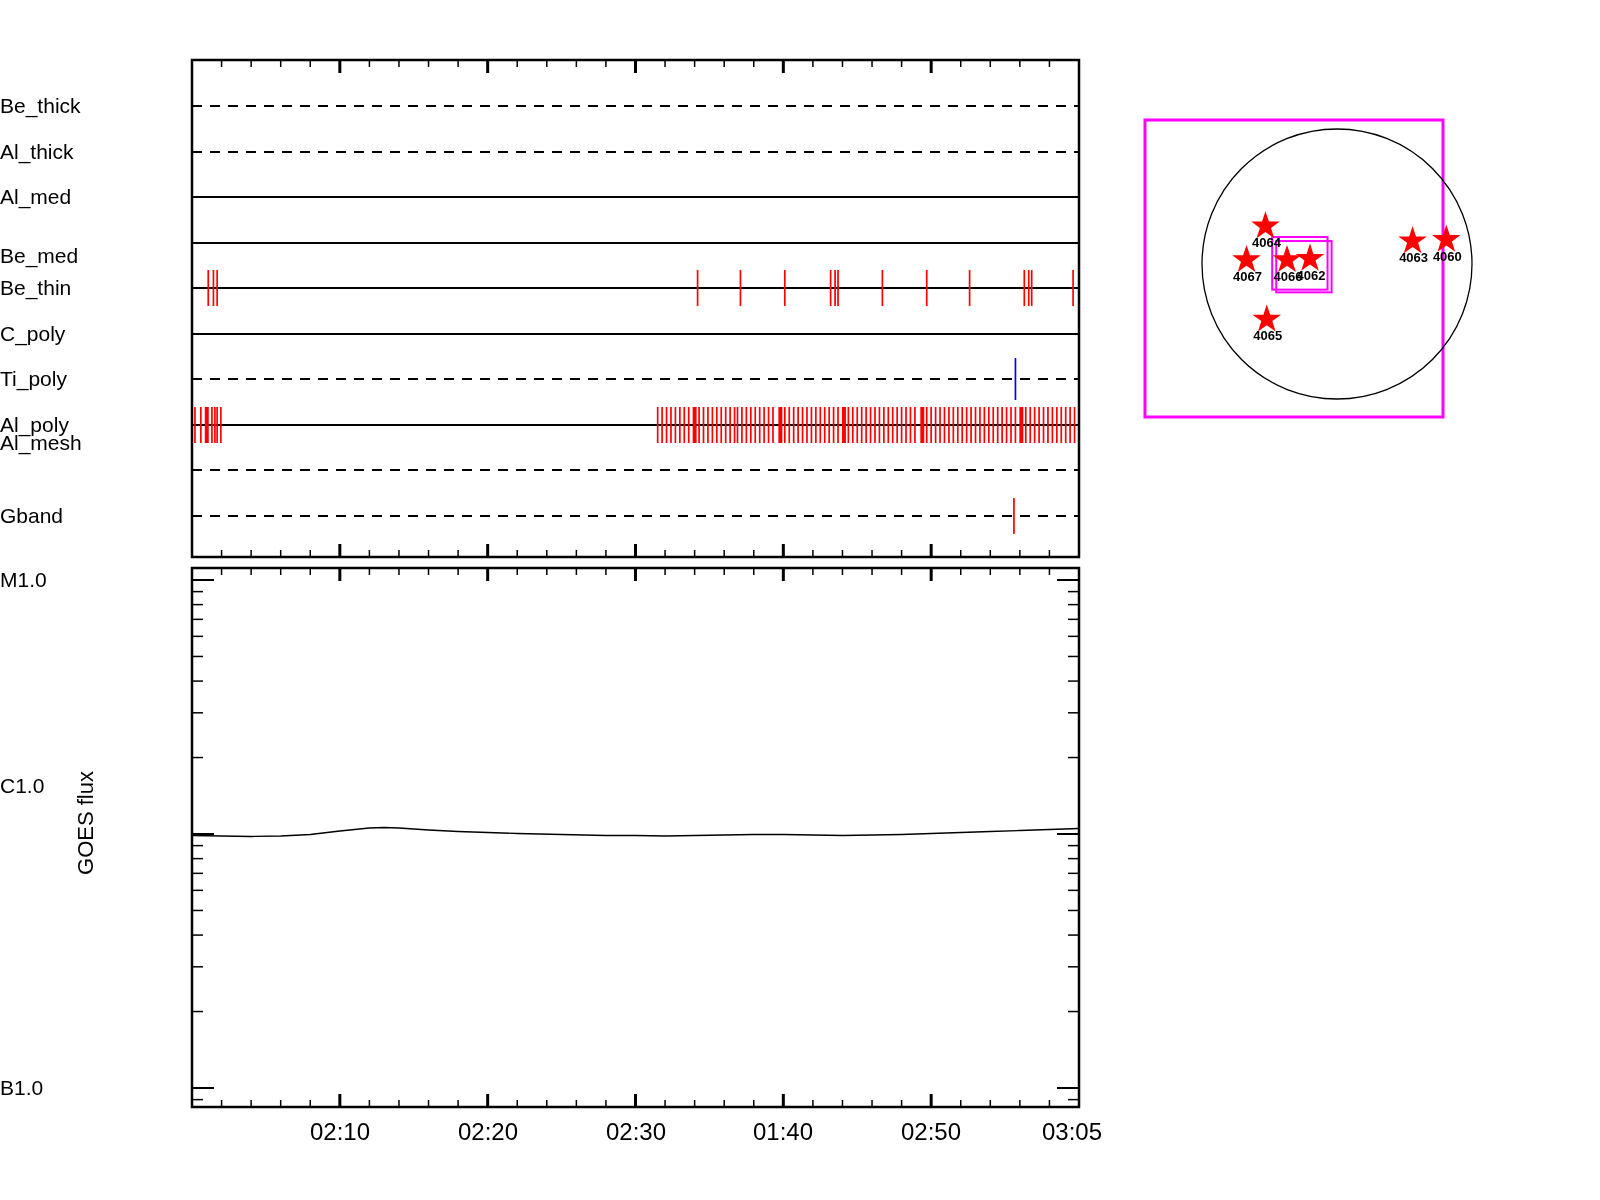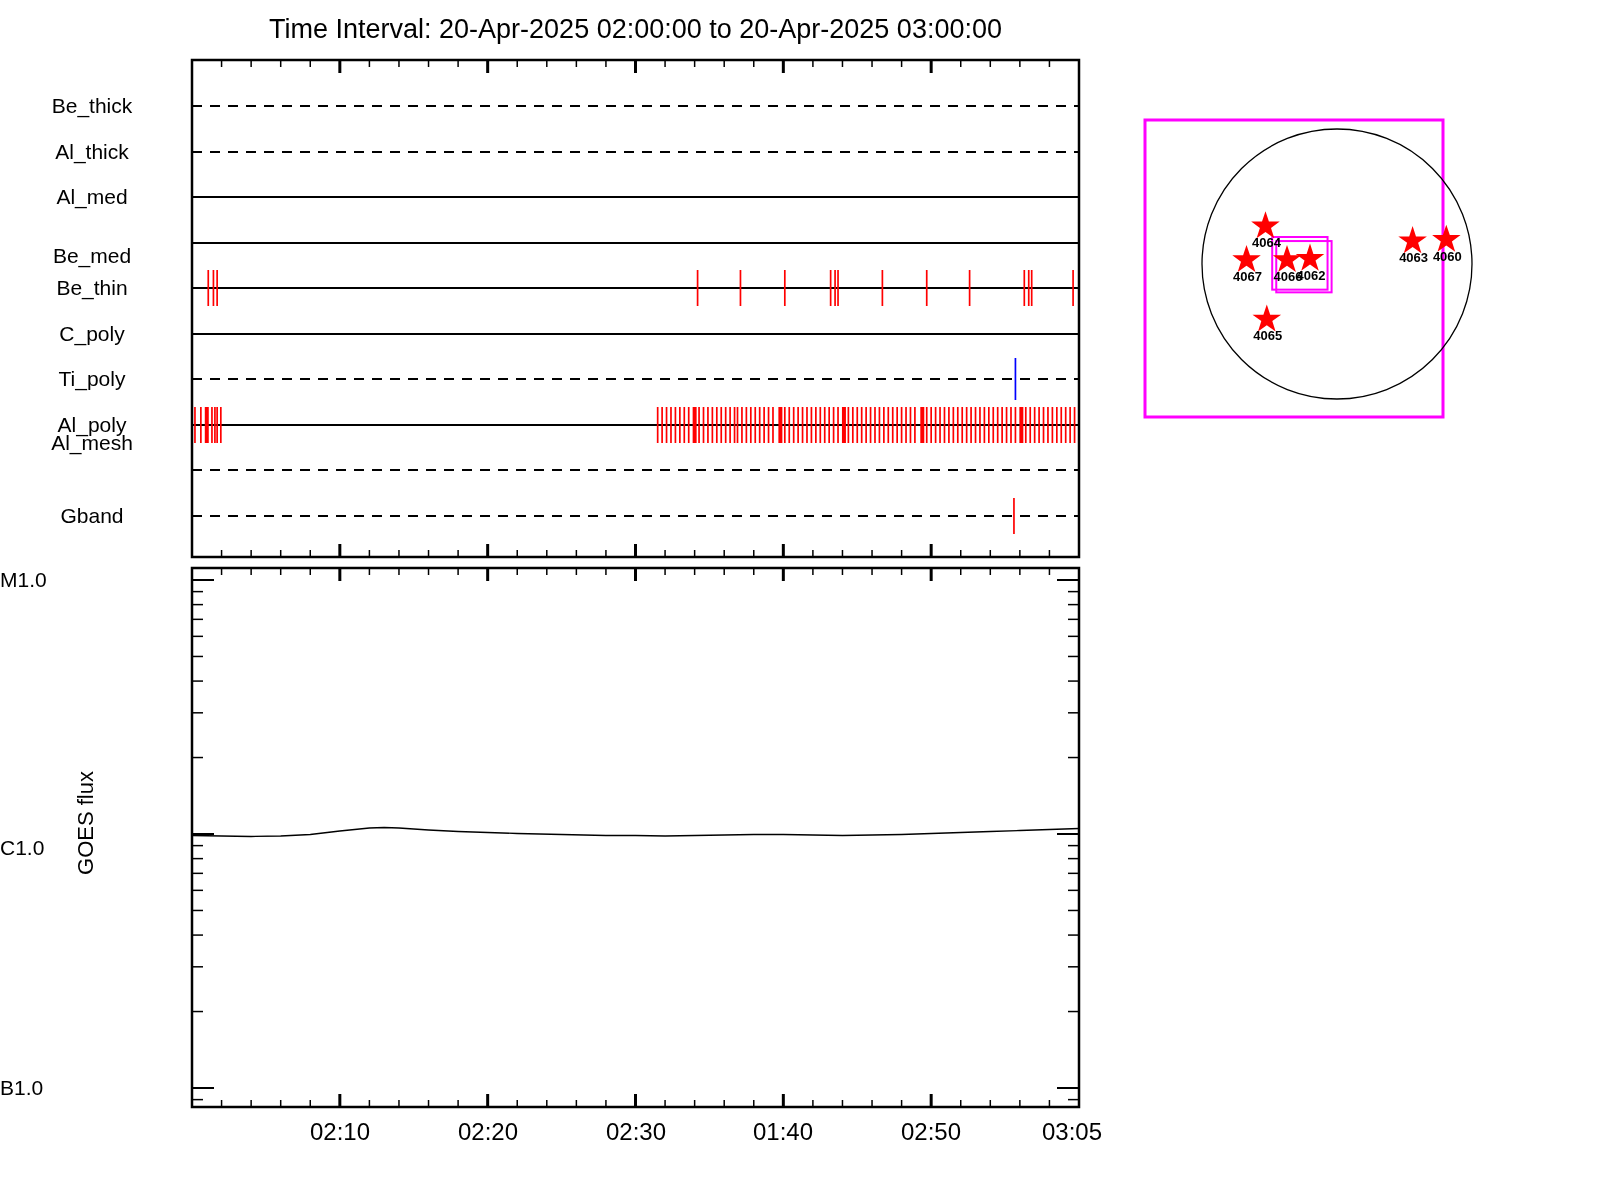--- a/index.html
+++ b/index.html
@@ -1,21 +1,21 @@
 <!DOCTYPE html>
 <html><head>
 <meta charset="utf-8">
 <style>
   html,body{margin:0;padding:0;background:#fff;}
   .page{position:relative;width:1600px;height:1200px;background:#ffffff;
         font-family:"Liberation Sans", sans-serif;color:#000;overflow:hidden;}
   #chart{position:absolute;left:0;top:0;}
   .lbl{position:absolute;color:#000;white-space:nowrap;}
   .title{left:192px;top:14px;width:887px;text-align:center;font-size:27px;letter-spacing:0px;}
-  .row-lbl{left:0;width:184px;text-align:center;font-size:21px;transform:translateY(-52%);}
+  .row-lbl{left:0;width:184px;text-align:left;font-size:21px;transform:translateY(-52%);}
   .y-lbl{left:0;width:184px;text-align:left;font-size:21px;transform:translateY(-52%);}
   .x-lbl{top:1118px;font-size:24px;transform:translateX(-50%);}
   .ylab{left:-14px;top:810px;width:200px;text-align:center;font-size:22px;
         transform:rotate(-90deg);}
 </style>
 </head>
 <body>
 
 <div class="page">
 
@@ -320,35 +320,34 @@
       <path d="M1310.0 243.6L1313.4 253.9L1324.3 254.0L1315.5 260.4L1318.8 270.7L1310.0 264.4L1301.2 270.7L1304.5 260.4L1295.7 254.0L1306.6 253.9Z" fill="#ff0000" stroke="none"></path>
       <text x="1311" y="279.6" text-anchor="middle" font-size="13px" font-weight="bold" font-family="&quot;Liberation Sans&quot;, sans-serif" fill="#000">4062</text>
       <path d="M1266.8 304.4L1270.2 314.7L1281.1 314.7L1272.3 321.1L1275.6 331.5L1266.8 325.2L1258.0 331.5L1261.3 321.1L1252.5 314.7L1263.4 314.7Z" fill="#ff0000" stroke="none"></path>
       <text x="1267.8" y="340.35" text-anchor="middle" font-size="13px" font-weight="bold" font-family="&quot;Liberation Sans&quot;, sans-serif" fill="#000">4065</text>
       <path d="M1412.6 226.1L1416.0 236.4L1426.9 236.4L1418.1 242.8L1421.4 253.2L1412.6 246.9L1403.8 253.2L1407.1 242.8L1398.3 236.4L1409.2 236.4Z" fill="#ff0000" stroke="none"></path>
       <text x="1413.6" y="262.05" text-anchor="middle" font-size="13px" font-weight="bold" font-family="&quot;Liberation Sans&quot;, sans-serif" fill="#000">4063</text>
       <path d="M1446.3 224.7L1449.8 235.0L1460.6 235.1L1451.9 241.5L1455.2 251.8L1446.3 245.5L1437.5 251.8L1440.8 241.5L1432.1 235.1L1442.9 235.0Z" fill="#ff0000" stroke="none"></path>
       <text x="1447.35" y="260.7" text-anchor="middle" font-size="13px" font-weight="bold" font-family="&quot;Liberation Sans&quot;, sans-serif" fill="#000">4060</text>
     </svg>
 
-  <div class="lbl title">Time Interval: 20-Apr-2025 02:00:00 to 20-Apr-2025 03:00:00</div>
 
   <div class="lbl row-lbl" style="top:106px">Be_thick</div>
   <div class="lbl row-lbl" style="top:152px">Al_thick</div>
   <div class="lbl row-lbl" style="top:197px">Al_med</div>
   <div class="lbl row-lbl" style="top:256px">Be_med</div>
   <div class="lbl row-lbl" style="top:288px">Be_thin</div>
   <div class="lbl row-lbl" style="top:334px">C_poly</div>
   <div class="lbl row-lbl" style="top:379px">Ti_poly</div>
   <div class="lbl row-lbl" style="top:425px">Al_poly</div>
   <div class="lbl row-lbl" style="top:443px">Al_mesh</div>
   <div class="lbl row-lbl" style="top:516px">Gband</div>
 
   <div class="lbl y-lbl" style="top:580px">M1.0</div>
-  <div class="lbl y-lbl" style="top:848px">C1.0</div>
+  <div class="lbl y-lbl" style="top:786px">C1.0</div>
   <div class="lbl y-lbl" style="top:1088px">B1.0</div>
 
   <div class="lbl x-lbl" style="left:340px">02:10</div>
   <div class="lbl x-lbl" style="left:488px">02:20</div>
   <div class="lbl x-lbl" style="left:636px">02:30</div>
   <div class="lbl x-lbl" style="left:783px">01:40</div>
   <div class="lbl x-lbl" style="left:931px">02:50</div>
   <div class="lbl x-lbl" style="left:1072px">03:05</div>
 
   <div class="lbl ylab">GOES flux</div>

